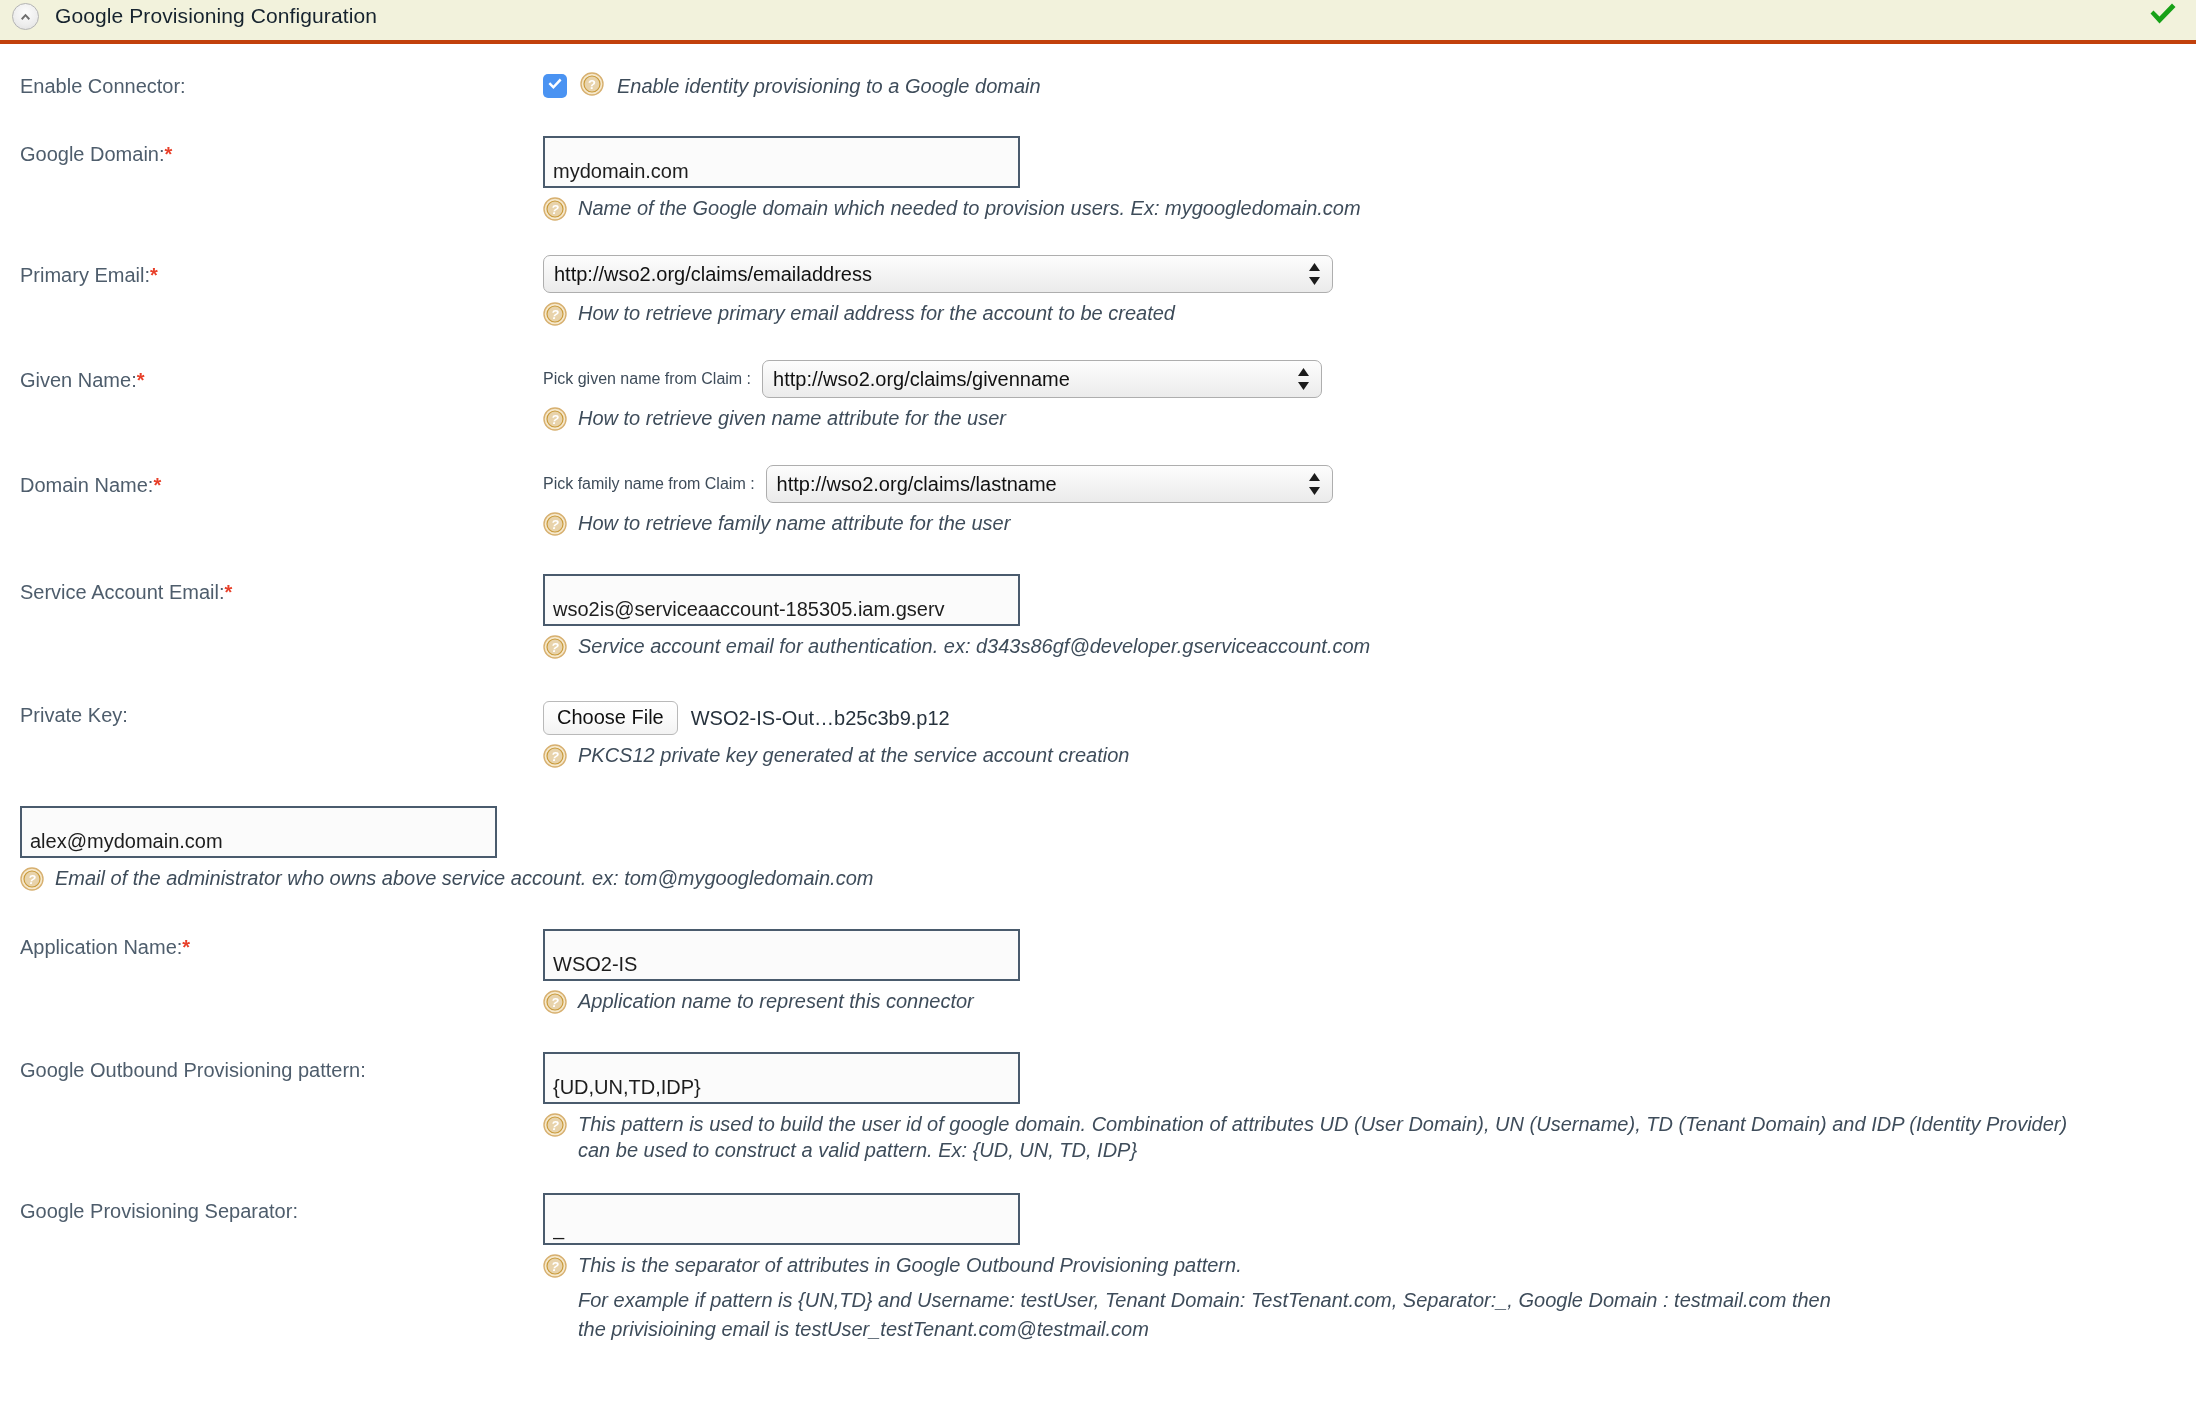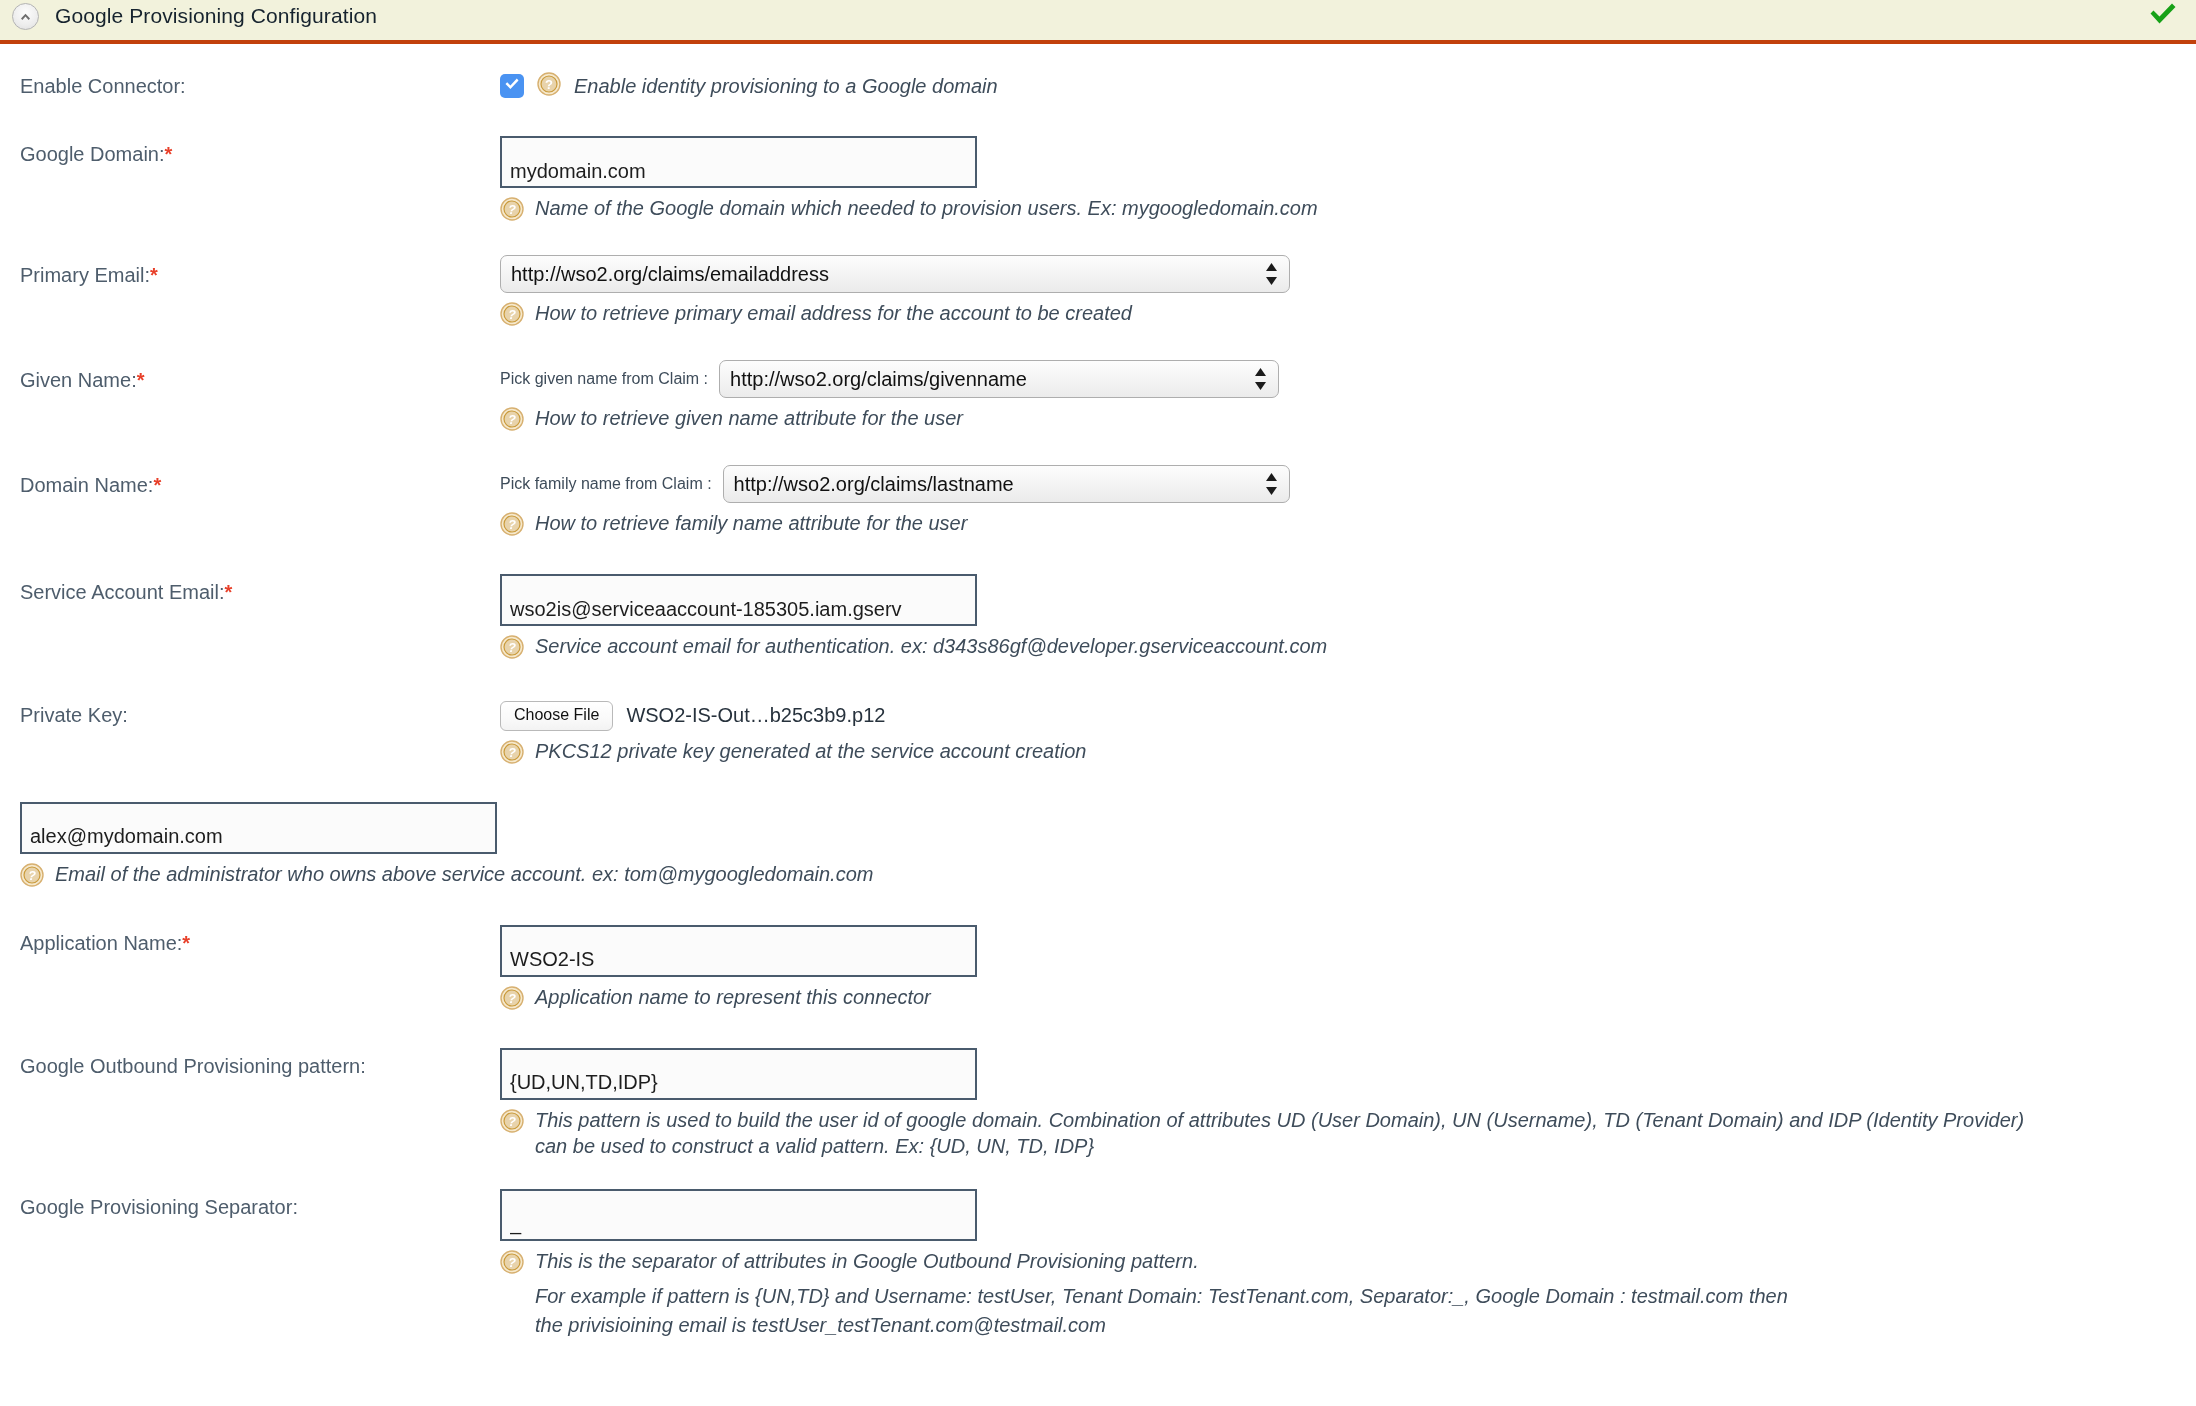--- a/index.html
+++ b/index.html
@@ -55,20 +55,21 @@
 
   
   .form {
     padding: 0;
   }
   .row {
     display: flex;
     align-items: flex-start;
     padding-left: 20px;
     box-sizing: border-box;
+    gap: 43px;
   }
   .row-label {
     width: 480px;
     flex: 0 0 480px;
     font-size: 20px;
     color: #4e5d6c;
     padding-top: 6px;
     line-height: 1.2;
     white-space: nowrap;
   }
@@ -138,21 +139,21 @@
   }
   .claim-label {
     font-size: 16px;
     color: #3e4c5a;
     white-space: nowrap;
   }
 
   .file-row { display: flex; align-items: center; gap: 13px; padding-top: 2px; }
   .choose-file-btn {
     font-family: "Liberation Sans", sans-serif;
-    font-size: 16px;
+    font-size: 20px;
     color: #101010;
     background: linear-gradient(to bottom, #ffffff 0%, #fafafa 55%, #f3f3f3 100%);
     border: 1px solid #b9b9b9;
     border-radius: 6px;
     padding: 4px 13px 6px;
     line-height: 1.1;
     cursor: pointer;
   }
   .file-name { font-size: 20px; color: #27323d; white-space: nowrap; }
 

